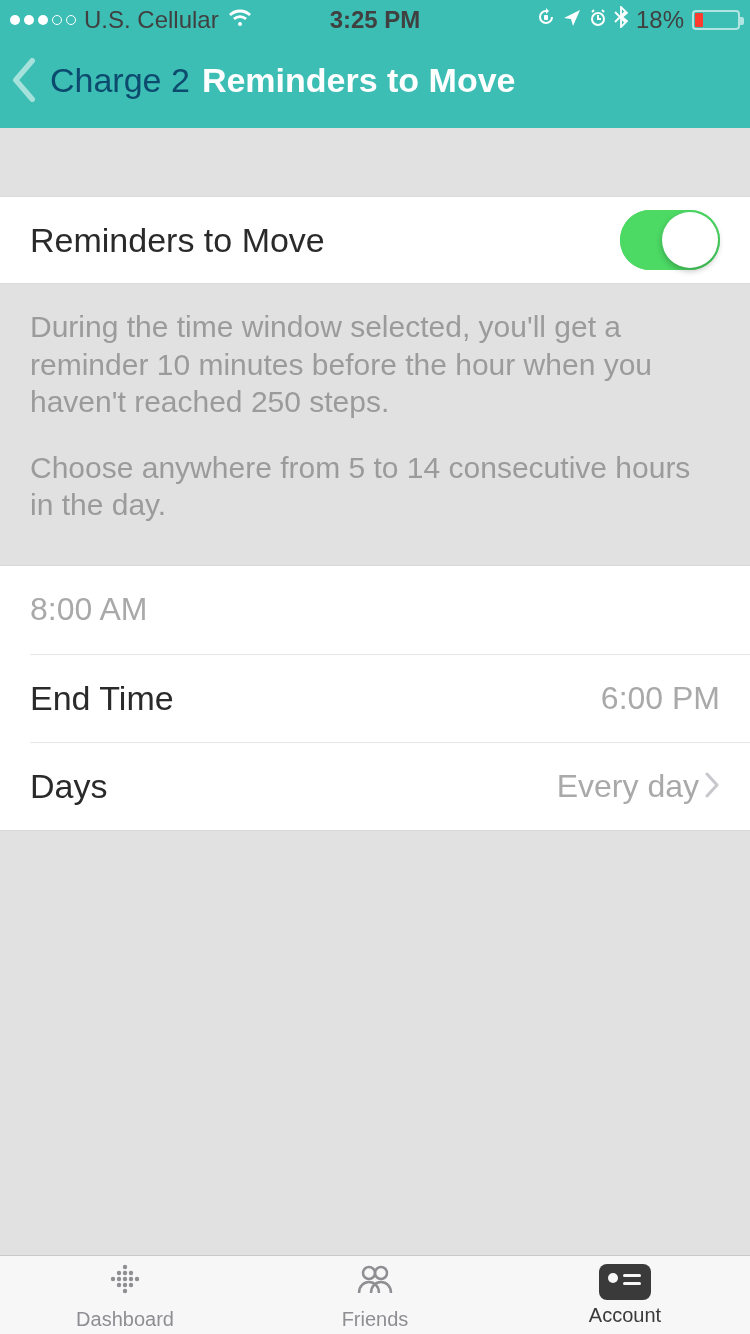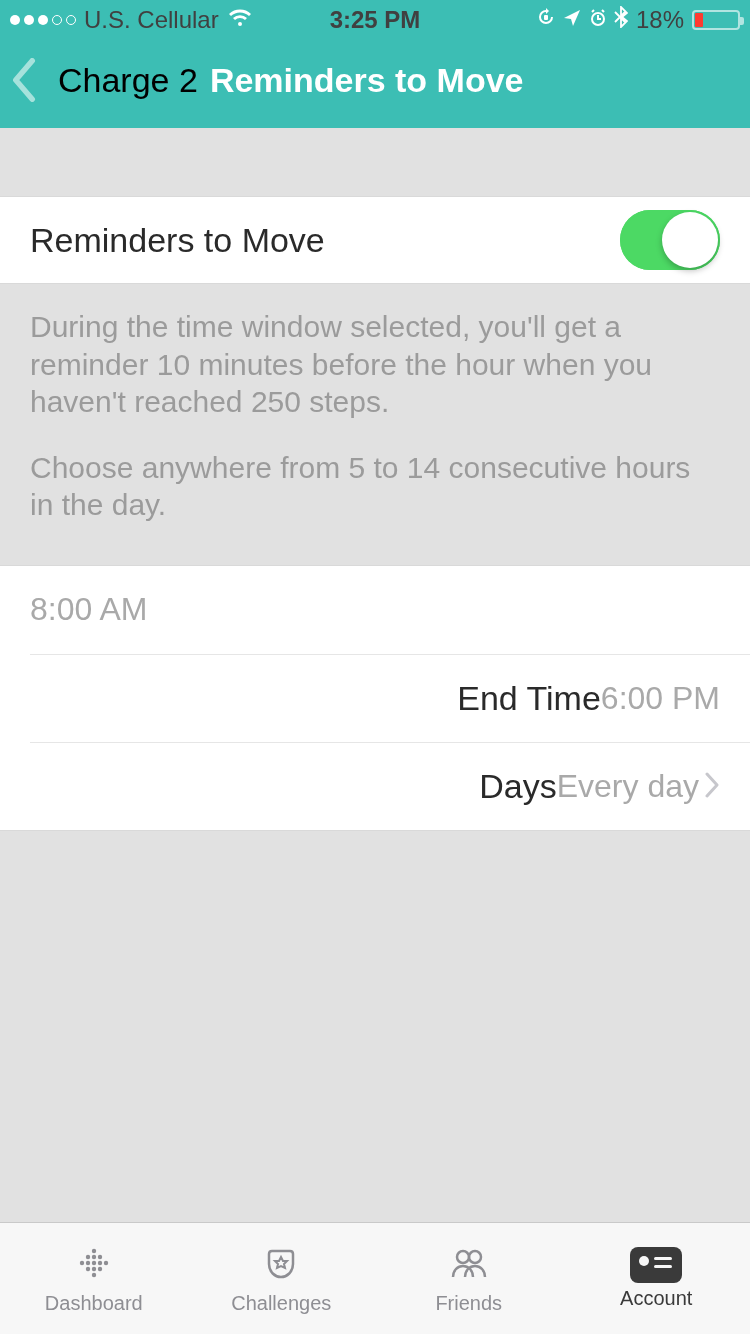--- a/index.html
+++ b/index.html
@@ -13,21 +13,21 @@
   .dots { display:flex; gap:4px; }
   .dot { width:10px; height:10px; border-radius:50%; background:#fff; }
   .dot.empty { background:transparent; border:1.5px solid #fff; }
   .battery { width:48px; height:20px; border:2px solid rgba(255,255,255,0.6); border-radius:4px; position:relative; }
   .battery::after { content:""; position:absolute; right:-6px; top:5px; width:4px; height:8px; background:rgba(255,255,255,0.6); border-radius:0 2px 2px 0;}
   .battery .fill { position:absolute; left:1px; top:1px; bottom:1px; width:18%; background:#ff3b30; border-radius:1px;}
   .status-icons { display:flex; align-items:center; gap:6px; }
 
   
   .navbar { height:88px; background:#3CBEB4; display:flex; align-items:center; padding:0 10px 8px 10px; }
-  .back { display:flex; align-items:center; color:#000000; font-size:34px; font-weight:400; gap:20px; }
+  .back { display:flex; align-items:center; color:#0c4a6e; font-size:34px; font-weight:400; gap:12px; }
   .back svg { width:28px; height:44px; }
   .navtitle { color:#fff; font-size:34px; font-weight:600; margin-left:12px; }
 
   
   .content { flex:1; background:#E1E1E1; overflow:hidden; }
   .spacer-top { height:68px; }
   .cell { background:#fff; display:flex; align-items:center; justify-content:space-between; padding:0 30px; height:88px; border-top:1px solid #d9d9d9; border-bottom:1px solid #d9d9d9; }
   .cell-label { font-size:34px; color:#2A2A2A; font-weight:400;}
   .cell-right { display:flex; align-items:center; gap:5px; }
   .chevron { color:#C7C7CC; font-size:34px; font-weight:300;}
@@ -35,26 +35,26 @@
   .toggle { width:100px; height:60px; border-radius:40px; background:#4CD964; position:relative; box-shadow: inset 0 0 0 2px #4CD964; }
   .toggle .knob { position:absolute; right:2px; top:2px; width:56px; height:56px; border-radius:50%; background:#fff; box-shadow:0 3px 6px rgba(0,0,0,0.25);}
 
   .desc { padding:24px 40px 40px 30px; color:#9B9B9B; font-size:30px; line-height:1.25; }
   .desc p { margin-bottom:28px; }
   .desc p:last-child { margin-bottom:1px; }
 
   .group { background:#fff; border-top:1px solid #d9d9d9; border-bottom:1px solid #d9d9d9; }
   .row { display:flex; align-items:center; justify-content:space-between; padding:0 30px; height:88px; }
   .row + .row { border-top:1px solid #e6e6e6; margin-left:30px; padding-left:0; padding-right:30px; }
-  .row + .row .row-inner { width:100%; display:flex; justify-content:flex-end; align-items:center;}
+  .row + .row .row-inner { width:100%; display:flex; justify-content:space-between; align-items:center;}
   .row-label { font-size:34px; color:#2A2A2A; }
   .row-value { font-size:32px; color:#A9A9A9; }
 
   
-  .tabbar { height:112px; background:#F7F7F7; border-top:1px solid #c9c9c9; display:flex; }
+  .tabbar { height:79px; background:#F7F7F7; border-top:1px solid #c9c9c9; display:flex; }
   .tab { flex:1; display:flex; flex-direction:column; align-items:center; justify-content:center; gap:4px; color:#8E8E93; font-size:20px; }
   .tab.active { color:#3A3A3A; }
   .tab svg { width:46px; height:40px; }
   .tab .label { font-size:20px; }
 
   .account-icon { width:52px; height:36px; background:#3A3A3A; border-radius:8px; position:relative; display:flex; align-items:center; padding-left:8px;}
   .account-icon::before { content:""; width:10px; height:10px; background:#F7F7F7; border-radius:50%; position:absolute; left:9px; top:9px;}
   .account-icon .lines { position:absolute; left:24px; top:10px; display:flex; flex-direction:column; gap:5px;}
   .account-icon .lines span { display:block; width:18px; height:3px; background:#F7F7F7; border-radius:2px;}
 </style>
@@ -183,29 +183,20 @@
               <circle cx="17" cy="26" r="2.2"></circle>
               <circle cx="29" cy="26" r="2.2"></circle>
             </g>
           </svg>
       </span>
       <span class="label">Dashboard</span>
     </div>
     <div class="tab">
       <span>
         <svg viewBox="0 0 46 40">
-            <path d="M14 8h18c2 0 3 1 3 3v10c0 8-6 13-12 13S11 29 11 21V11c0-2 1-3 3-3z" fill="none" stroke="#8E8E93" stroke-width="2.5"></path>
-            <path d="M23 14l2 4h4l-3 3 1 4-4-2-4 2 1-4-3-3h4z" fill="none" stroke="#8E8E93" stroke-width="2"></path>
-          </svg>
-      </span>
-      <span class="label">Challenges</span>
-    </div>
-    <div class="tab">
-      <span>
-        <svg viewBox="0 0 46 40">
             <g fill="none" stroke="#8E8E93" stroke-width="2.5">
               <circle cx="17" cy="14" r="6"></circle>
               <circle cx="29" cy="14" r="6"></circle>
               <path d="M7 34c0-7 5-11 10-11s10 4 10 11M19 34c0-7 5-11 10-11s10 4 10 11"></path>
             </g>
           </svg>
       </span>
       <span class="label">Friends</span>
     </div>
     <div class="tab active">

